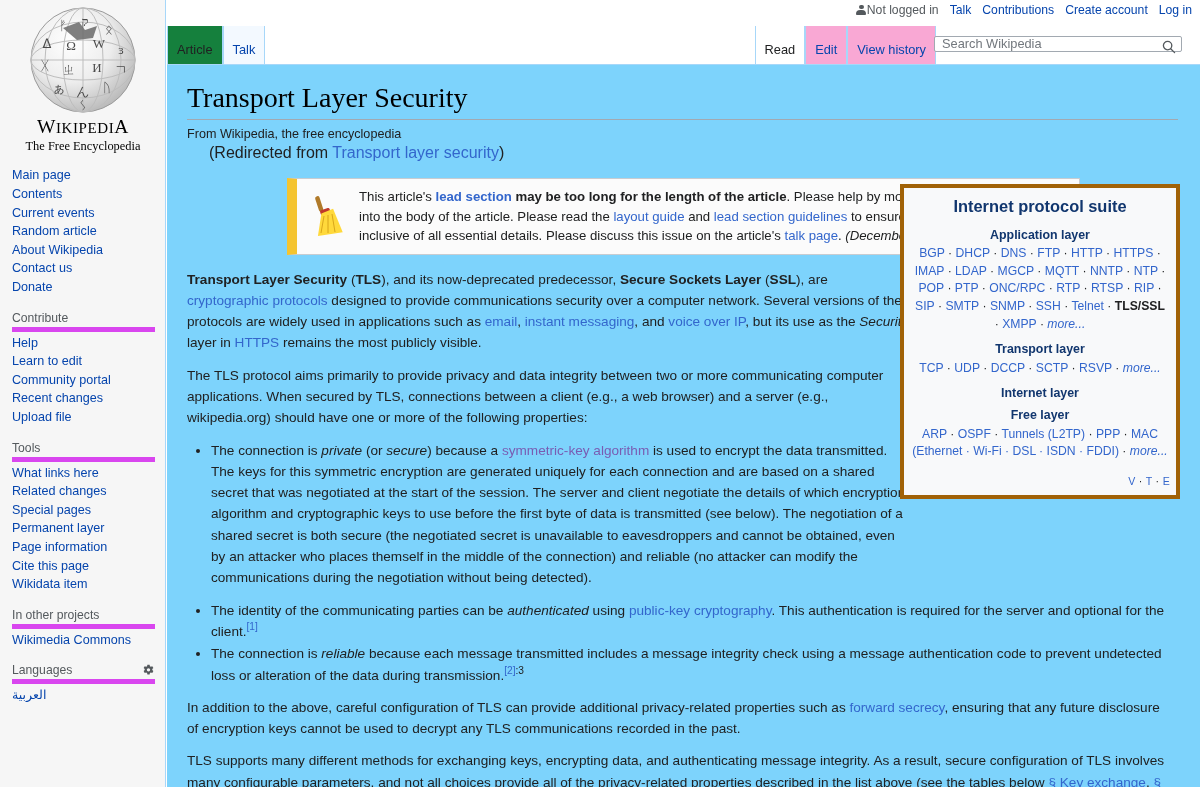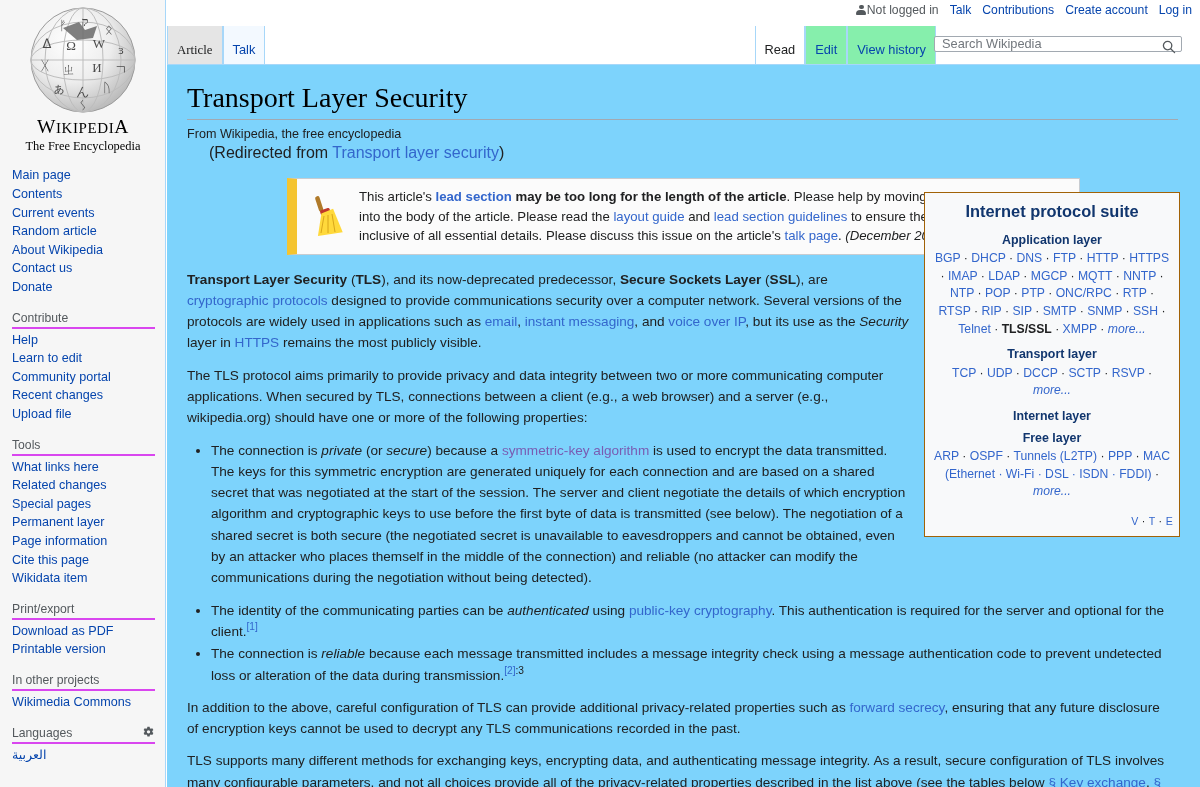--- a/index.html
+++ b/index.html
@@ -37,44 +37,44 @@
     font-family: "Liberation Serif", serif;
     font-size: 19.5px; letter-spacing: .6px; color: #000;
     margin-top: 1px; line-height: 1.05;
   }
   .wordmark .sm { font-size: 15px; }
   .tagline { font-family: Liberation Serif, serif; font-size: 12.4px; color:#000; margin-top:2px; }
 
   .nav-section { margin-top: 14px; padding-left: 12px; padding-right: 8px; }
   .nav-heading {
     font-size: 12.2px; color: #54595d; padding-bottom: 2px;
-    border-bottom: 2px solid #d946ef; margin-bottom: 2px; margin-right: 2px;
+    border-bottom: 5px solid #d946ef; margin-bottom: 2px; margin-right: 2px;
     display:flex; align-items:center; justify-content:space-between;
   }
   .nav-list { list-style: none; margin: 0; padding: 0; }
   .nav-list li { font-size: 12.6px; line-height: 18.6px; }
   .nav-list li a { color: #0645ad; text-decoration: none; cursor: pointer; }
   .first-block { margin-top: 12px; }
   .gear-icon { width:13px; height:13px; display:inline-block; }
   .lang-rtl { direction: rtl; text-align: left; }
 
   
   .ns-tabs { position:absolute; left:167px; top:26px; display:flex; align-items:flex-end; height:39px; }
   .tab {
     font-size: 12.8px; padding: 0 9px; height: 39px; line-height: 48px;
     cursor: pointer; color:#0645ad;
     border-left: 1px solid #a7d7f9; border-right: 1px solid #a7d7f9;
     background: #f3f9ff;
   }
-  .tab.selected { background:#e5e5e5; color:#202122; border-left-color:#a7d7f9; border-right-color:#a7d7f9;font-family:Liberation Serif, serif; }
+  .tab.selected { background:#15803d; color:#202122; border-left-color:#a7d7f9; border-right-color:#a7d7f9; }
 
   .view-tabs { position:absolute; right:264px; top:26px; display:flex; align-items:flex-end; height:39px; }
   .vtab {
     font-size:12.8px; padding: 0 9px; height:39px; line-height:48px; cursor:pointer; color:#0645ad;
-    border-left:1px solid #a7d7f9; border-right:1px solid #a7d7f9; background:#86efac;
+    border-left:1px solid #a7d7f9; border-right:1px solid #a7d7f9; background:#f9a8d4;
   }
   .vtab.selected { background:#fff; color:#202122; }
 
   .tabs-underline { position:absolute; left:167px; right:0; top:64px; height:1px; background:#a7d7f9; }
 
   
   .search-wrap { position: absolute; right: 18px; top: 35px; width: 248px; height: 24px; }
   .search-input {
     width: 100%; height: 16px; padding: 0 26px 0 7px;
     border: 1px solid #a2a9b1; border-radius: 2px; outline:none;
@@ -112,22 +112,22 @@
   .bodytext p { margin: 0 0 11px 0; }
   .lead-wrap { margin-top: 14px; width: 723px; }
   .full-wrap { width: 983px; }
   ul.props { margin: 0 0 11px 0; padding-left: 24px; }
   ul.props li { margin-bottom: 1px; }
   sup.ref { font-size: 10.2px; vertical-align: super; line-height: 0; }
   sup.ref a { color:#3366cc; text-decoration:none; }
 
   
   .infobox {
-    position: absolute; right: 20px; top: 192px; width: 256px;
-    border: 1px solid #a16207; background: #f8f9fa;
+    position: absolute; right: 20px; top: 184px; width: 280px;
+    border: 4px solid #a16207; background: #f8f9fa;
     padding: 6px 6px 5px 6px; font-size: 12.2px; line-height: 17.6px; text-align:center;
   }
   .ib-title { font-size: 16.4px; font-weight: bold; color: #11366e; padding: 4px 0 7px; }
   .ib-group { font-weight: bold; color:#11366e; font-size:12.4px; padding-top: 4px; }
   .ib-list { color:#3366cc; padding: 1px 2px 4px; }
   .ib-list a { color:#3366cc; text-decoration:none; cursor:pointer; }
   .ib-list b { color:#202122; }
   .ib-nav { text-align: right; font-size: 10.6px; color:#3366cc; padding-top: 8px; letter-spacing:.3px; }
   .ib-nav a { color:#3366cc; text-decoration:none; cursor:pointer; }
   .sep { color:#202122; }
@@ -221,27 +221,20 @@
         <li><a>What links here</a></li>
         <li><a>Related changes</a></li>
         <li><a>Special pages</a></li>
         <li><a>Permanent layer</a></li>
         <li><a>Page information</a></li>
         <li><a>Cite this page</a></li>
         <li><a>Wikidata item</a></li>
       </ul>
     </div>
 
-    <div class="nav-section">
-      <div class="nav-heading">Print/export</div>
-      <ul class="nav-list">
-        <li><a>Download as PDF</a></li>
-        <li><a>Printable version</a></li>
-      </ul>
-    </div>
 
     <div class="nav-section">
       <div class="nav-heading">In other projects</div>
       <ul class="nav-list">
         <li><a>Wikimedia Commons</a></li>
       </ul>
     </div>
 
     <div class="nav-section">
       <div class="nav-heading">

